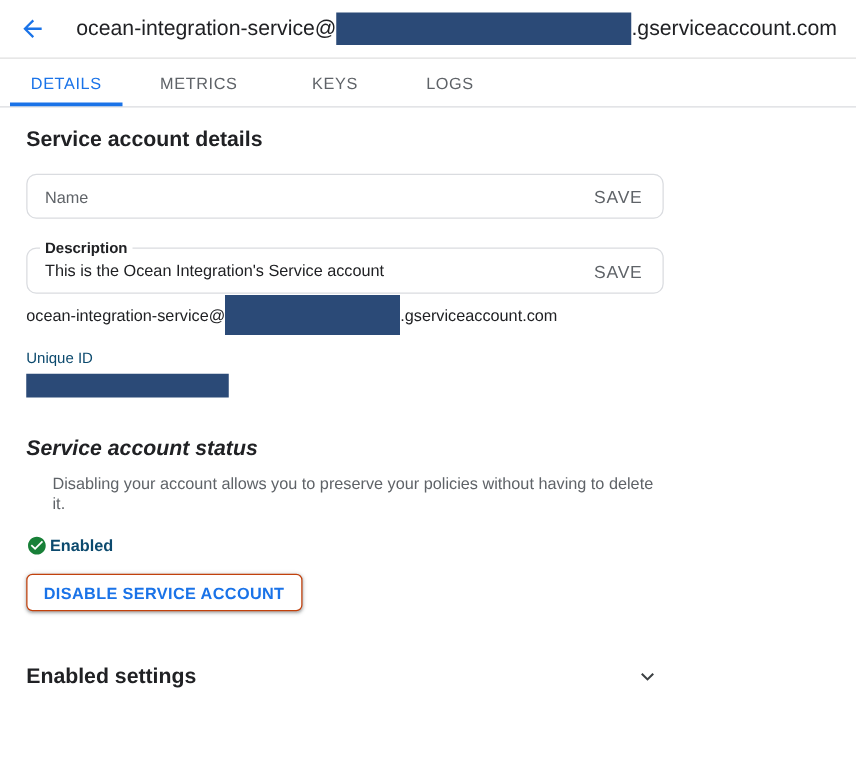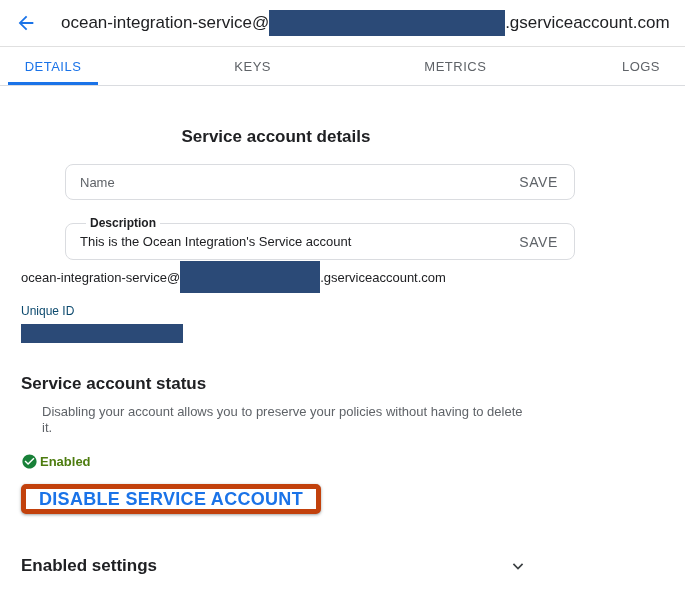--- a/index.html
+++ b/index.html
@@ -12,79 +12,79 @@
     border-bottom: 1px solid #e0e0e0; padding: 0 16px 0 13px;
   }
   .back-btn {
     width: 26px; height: 26px; display: flex; align-items: center; justify-content: center;
     background: none; border: none; cursor: pointer; margin-right: 22px; flex: 0 0 auto;
   }
   .title-row { display: flex; align-items: center; font-size: 17px; font-weight: 500; color: #202124; white-space: nowrap; }
   .redact-header { width: 236px; height: 26px; background: #2b4a77; flex: 0 0 auto; }
 
   
-  .tabbar { height: 39px; display: flex; align-items: stretch; border-bottom: 1px solid #dadce0; padding-left: 8px; justify-content: space-between; }
+  .tabbar { height: 39px; display: flex; align-items: stretch; border-bottom: 1px solid #dadce0; padding-left: 8px; }
   .tab {
     display: flex; align-items: center; justify-content: center;
     font-size: 13px; font-weight: 500; letter-spacing: .5px; color: #5f6368;
     border: none; background: none; cursor: pointer; position: relative;
   }
   .tab:nth-child(1) { width: 90px; }
   .tab:nth-child(2) { width: 122px; }
   .tab:nth-child(3) { width: 96px; }
   .tab:nth-child(4) { width: 88px; }
   .tab:nth-child(5) { width: 92px; }
   .tab.active { color: #1a73e8; }
   .tab.active::after {
     content: ""; position: absolute; left: 0; right: 0; bottom: 0; height: 3px; background: #1a73e8;
   }
 
   
   .content { width: 510px; margin-left: 21px; }
   h2.section-heading { font-size: 17px; font-weight: 700; line-height: 22px; color: #202124; }
-  .h-details { margin-top: 40px; text-align: center; }
-  .h-status  { margin-top: 30px; }
+  .h-details { margin-top: 15px; }
+  .h-status  { margin-top: 30px; font-style: italic; }
 
   .field-box {
     position: relative; width: 510px; height: 36px;
     border: 1px solid #dadce0; border-radius: 8px;
-    display: flex; align-items: center; padding: 0 14px; background: #fff; margin-left: 44px;
+    display: flex; align-items: center; padding: 0 14px; background: #fff;
   }
   .field-name { margin-top: 16px; }
   .field-desc { margin-top: 23px; height: 37px; }
   .field-box input {
     flex: 1; border: none; outline: none; font-family: inherit;
     font-size: 13px; color: #202124; background: transparent;
   }
   .field-box input::placeholder { color: #5f6368; }
   .float-label {
-    position: absolute; top: -8px; left: 20px; background: #fff; padding: 0 4px;
+    position: absolute; top: -8px; left: 10px; background: #fff; padding: 0 4px;
     font-size: 12px; font-weight: 700; color: #202124; line-height: 14px;
   }
   .save-btn {
     border: none; background: none; cursor: pointer; font-family: inherit;
     font-size: 14px; font-weight: 500; letter-spacing: .6px; color: #5f6368; padding: 0 2px;
   }
 
   .meta-label { margin-top: 19px; font-size: 12px; line-height: 13px; color: #5f6368; }
   .meta-label.dark { color: #0c4a6e; margin-top: 12px; }
   .email-row { display: flex; align-items: center; margin-top: 1px; font-size: 13px; color: #202124; white-space: nowrap; }
   .redact-email { width: 140px; height: 32px; background: #2b4a77; flex: 0 0 auto; }
   .redact-uid { width: 162px; height: 19px; background: #2b4a77; margin-top: 6px; }
 
   .status-desc { margin-top: 9px; font-size: 13px; line-height: 16px; color: #5f6368; margin-left: 21px; }
   .enabled-row { margin-top: 17px; display: flex; align-items: center; }
   .enabled-row .check { width: 17px; height: 17px; flex: 0 0 auto; }
-  .enabled-label { font-size: 13px; font-weight: 700; color: #4d7c0f; margin-left: 2px; }
+  .enabled-label { font-size: 13px; font-weight: 700; color: #0c4a6e; margin-left: 2px; }
 
   .disable-btn {
     margin-top: 14px; height: 30px; padding: 0 13px;
     background: #fff; color: #1a73e8; font-family: inherit;
-    font-size: 18px; font-weight: 600; letter-spacing: .3px;
-    border: 5px solid #c2410c; border-radius: 5px; cursor: pointer;
+    font-size: 13px; font-weight: 600; letter-spacing: .3px;
+    border: 1px solid #c2410c; border-radius: 5px; cursor: pointer;
     box-shadow: 0 1px 2px 0 rgba(60,64,67,.30), 0 1px 3px 1px rgba(60,64,67,.15);
   }
 
   .advanced-row {
     margin-top: 41px; width: 510px; display: flex; align-items: center; justify-content: space-between;
     cursor: pointer;
   }
   .chevron { width: 20px; height: 20px; margin-right: 3px; flex: 0 0 auto; }
 </style>
 </head>
@@ -100,22 +100,22 @@
   </button>
   <div class="title-row">
     <span>ocean-integration-service@</span>
     <span class="redact-header"></span>
     <span>.gserviceaccount.com</span>
   </div>
 </div>
 
 <div class="tabbar">
   <button class="tab active">DETAILS</button>
+  <button class="tab">METRICS</button>
   <button class="tab">KEYS</button>
-  <button class="tab">METRICS</button>
   <button class="tab">LOGS</button>
 </div>
 
 <div class="content">
 
   <h2 class="section-heading h-details">Service account details</h2>
 
   
   <div class="field-box field-name">
     <input type="text" placeholder="Name" style="">

